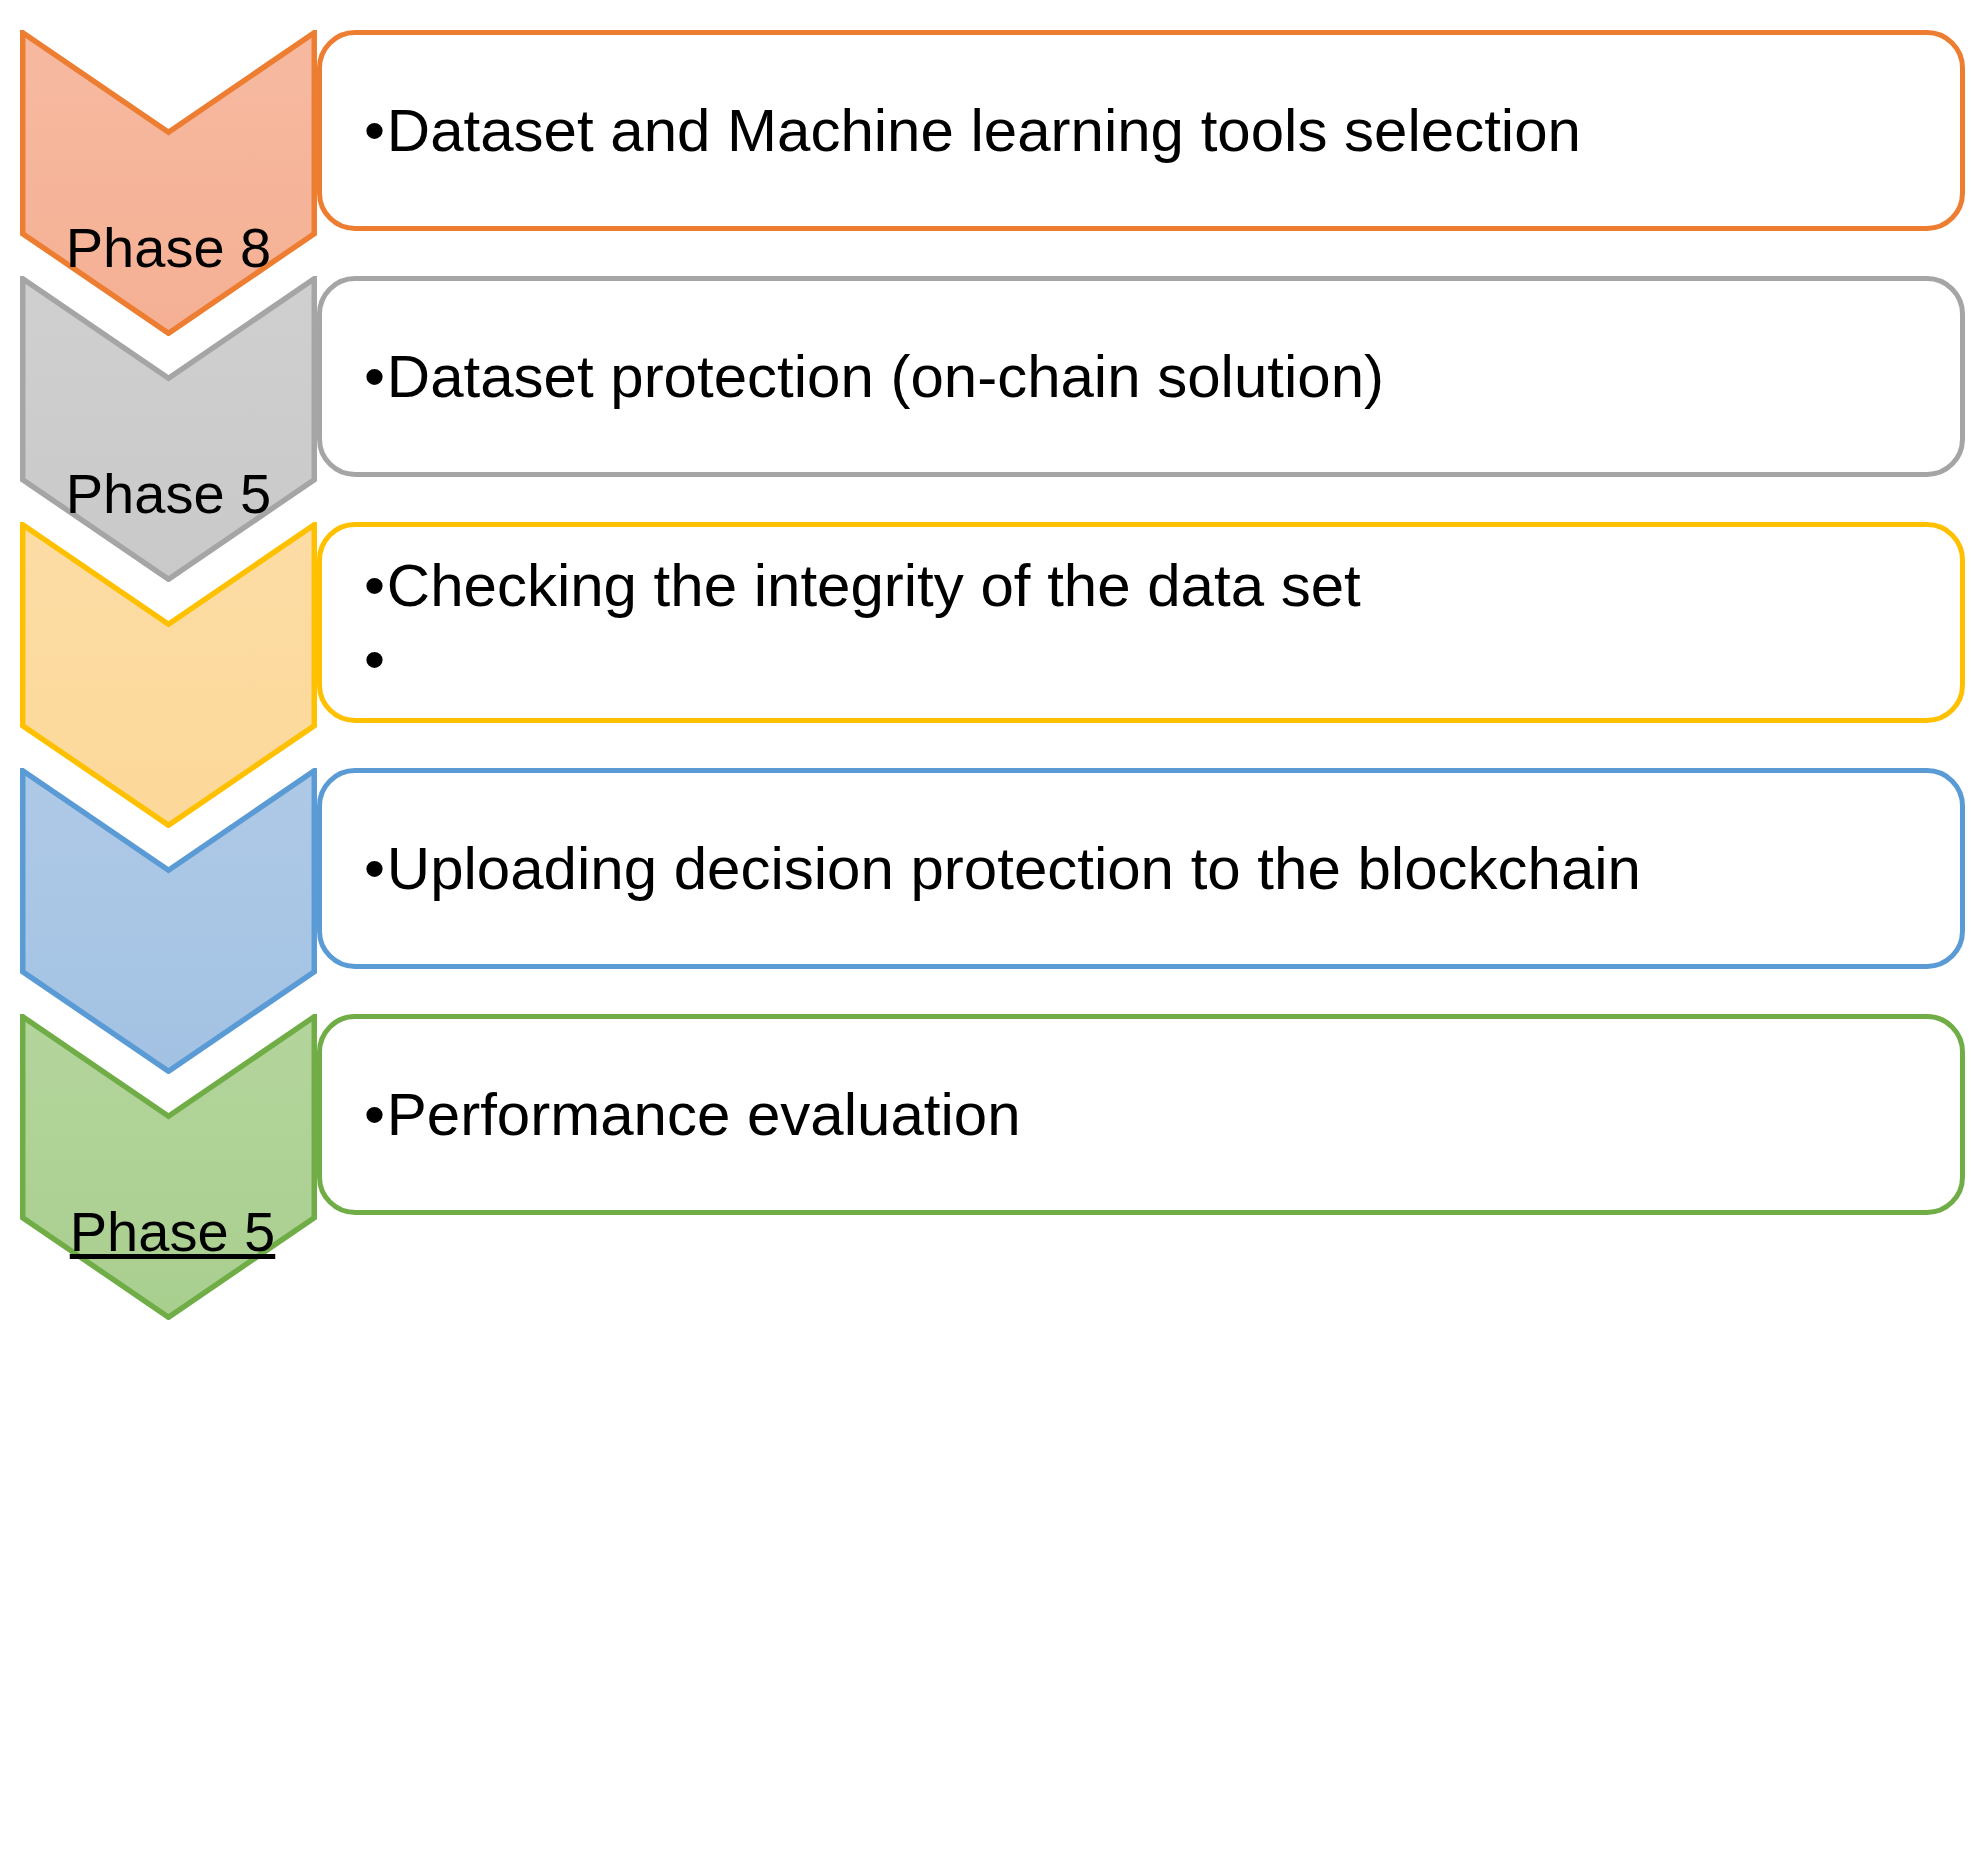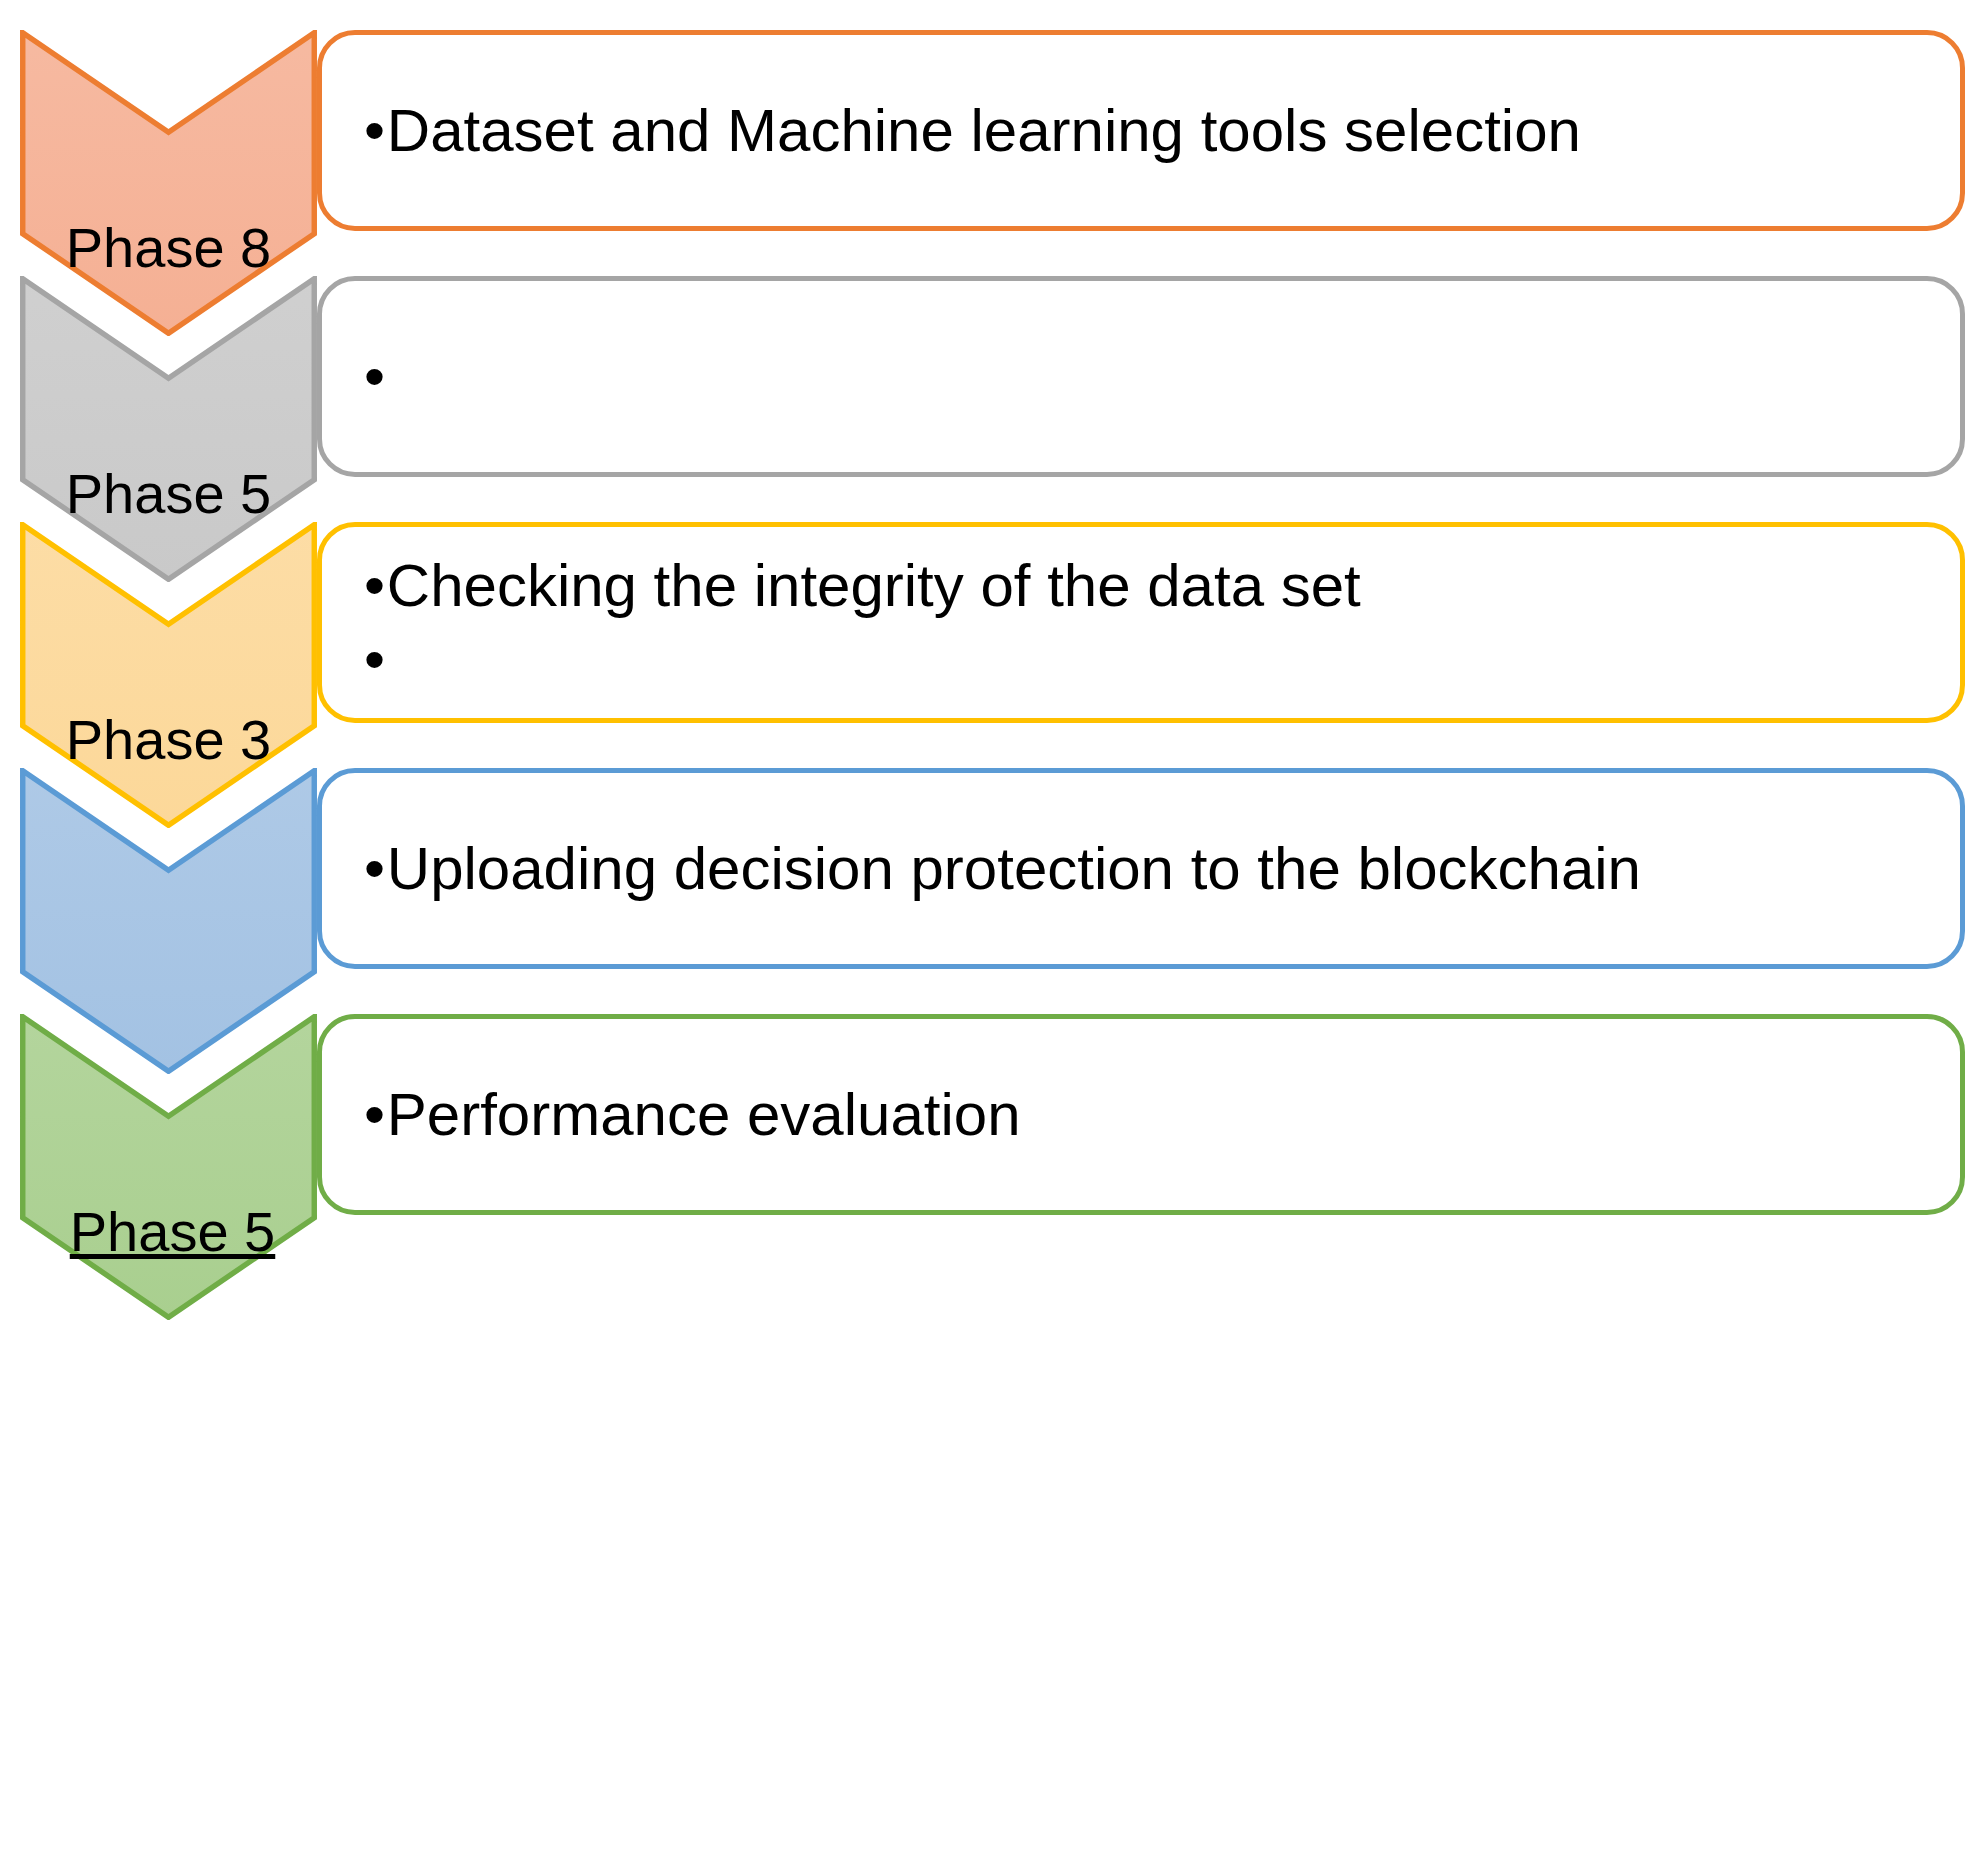--- a/index.html
+++ b/index.html
@@ -96,20 +96,21 @@
           <path d="M 3 3 L 164 113 L 325 3 L 325 225 L 164 335 L 3 225 Z" fill="url(#chgrad0)" stroke="#ED7D31" stroke-width="6" stroke-linejoin="miter"></path>
         </svg>
       </div>
       <div class="chevron-label" style="left: 20px; width: 297px; top: 190px;">Phase 8</div>
     </div>
     <div class="phase-row" style="top: 276px; height: 306px;">
       <div class="content-box" style="left: 317px; top: 0px; width: 1648px; height: 201px; border-color: rgb(165, 165, 165);">
         <ul class="bullet-list" style="padding-left: 42px;">
           <li class="bullet-item">
             <span class="bullet-dot">•</span>
+            <span class="bullet-text">Dataset protection (on-chain solution)</span>
           </li>
         </ul>
       </div>
       <div class="chevron-wrap" style="left: 20px; top: 0px; width: 297px; height: 306px;">
         <svg width="297" height="306" viewBox="0 0 328 338">
           <defs>
             <linearGradient id="chgrad1" x1="0" y1="0" x2="0" y2="1">
               <stop offset="0%" stop-color="#C9C9C9" stop-opacity="0.88"></stop>
               <stop offset="100%" stop-color="#C9C9C9" stop-opacity="1"></stop>
             </linearGradient>
@@ -135,21 +136,20 @@
         <svg width="297" height="306" viewBox="0 0 328 338">
           <defs>
             <linearGradient id="chgrad2" x1="0" y1="0" x2="0" y2="1">
               <stop offset="0%" stop-color="#FCD899" stop-opacity="0.88"></stop>
               <stop offset="100%" stop-color="#FCD899" stop-opacity="1"></stop>
             </linearGradient>
           </defs>
           <path d="M 3 3 L 164 113 L 325 3 L 325 225 L 164 335 L 3 225 Z" fill="url(#chgrad2)" stroke="#FFC000" stroke-width="6" stroke-linejoin="miter"></path>
         </svg>
       </div>
-      <div class="chevron-label" style="left: 20px; width: 297px; top: 190px;">Phase 3</div>
     </div>
     <div class="phase-row" style="top: 768px; height: 306px;">
       <div class="content-box" style="left: 317px; top: 0px; width: 1648px; height: 201px; border-color: rgb(91, 155, 213);">
         <ul class="bullet-list" style="padding-left: 42px;">
           <li class="bullet-item">
             <span class="bullet-dot">•</span>
             <span class="bullet-text">Uploading decision protection to the blockchain</span>
           </li>
         </ul>
       </div>

